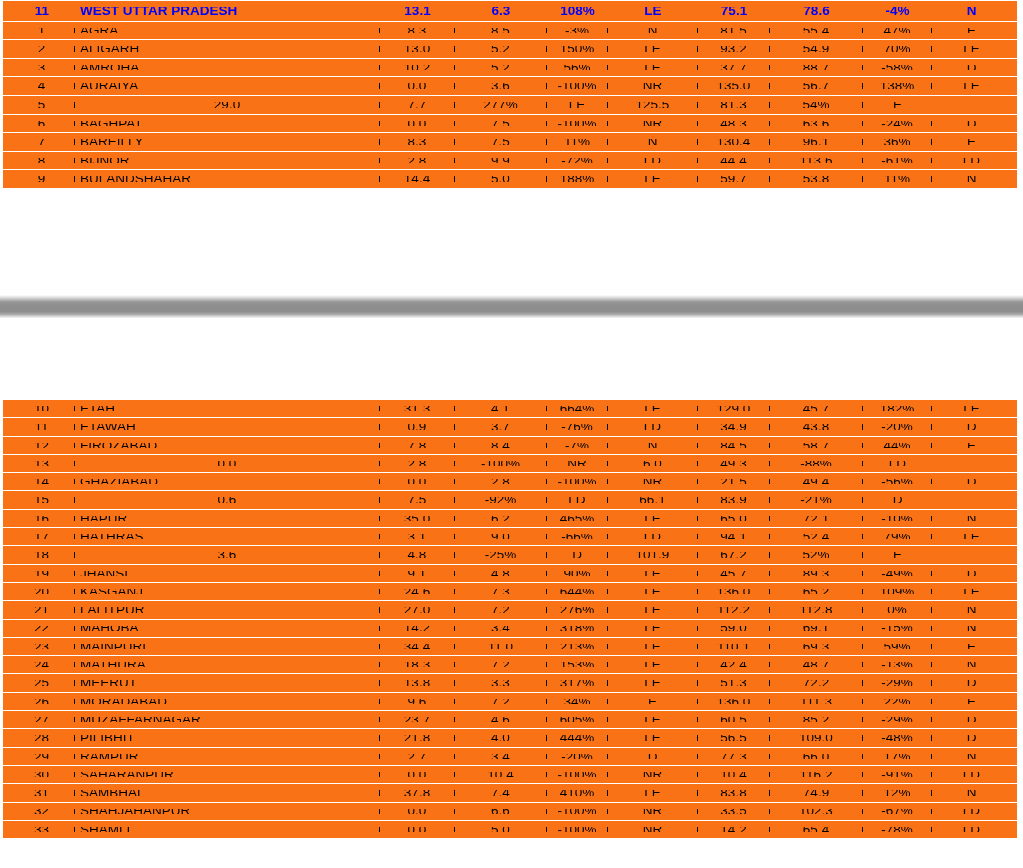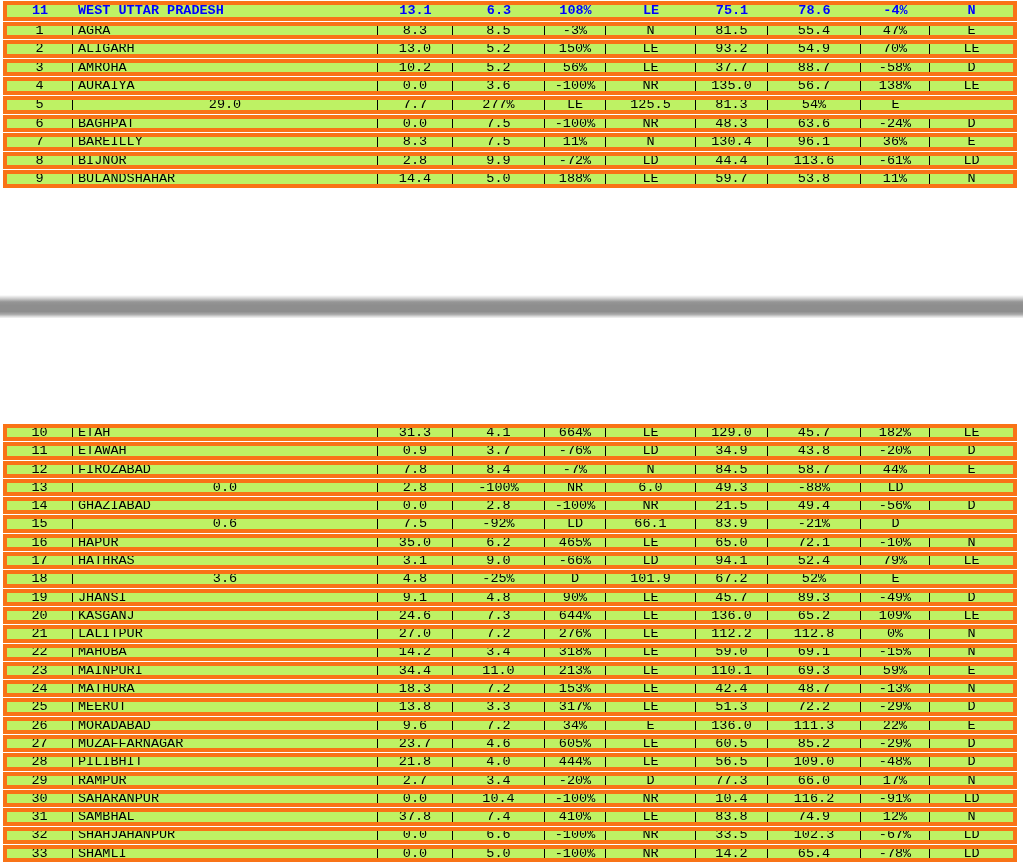--- a/index.html
+++ b/index.html
@@ -11,30 +11,29 @@
     overflow: hidden;
     font-family: "Liberation Sans", sans-serif;
     color: #000000;
   }
   .dtable {
     position: absolute;
     left: 3px;
     width: 1014px;
   }
   #table1 { top: 1px; }
-  #table2 { top: 424px; }
+  #table2 { top: 400px; }
   .row {
     display: grid;
     grid-template-columns: 66px 305px 75px 92px 61px 90px 72px 93px 69px 1fr;
     height: 17.6px;
     box-sizing: border-box;
-    border: 4px solid #f97316;
+    border: 6px solid #f97316;
     margin-bottom: 1px;
-    background: #bef264;
-    font-family: Liberation Mono, monospace;
+    background: #f97316;
   }
   #table2 .row { height: 17.3px; }
   .cell {
     display: flex;
     align-items: center;
     justify-content: center;
     box-sizing: border-box;
     border-right: 1px solid #000000;
     font-size: 13.5px;
     line-height: 1;

